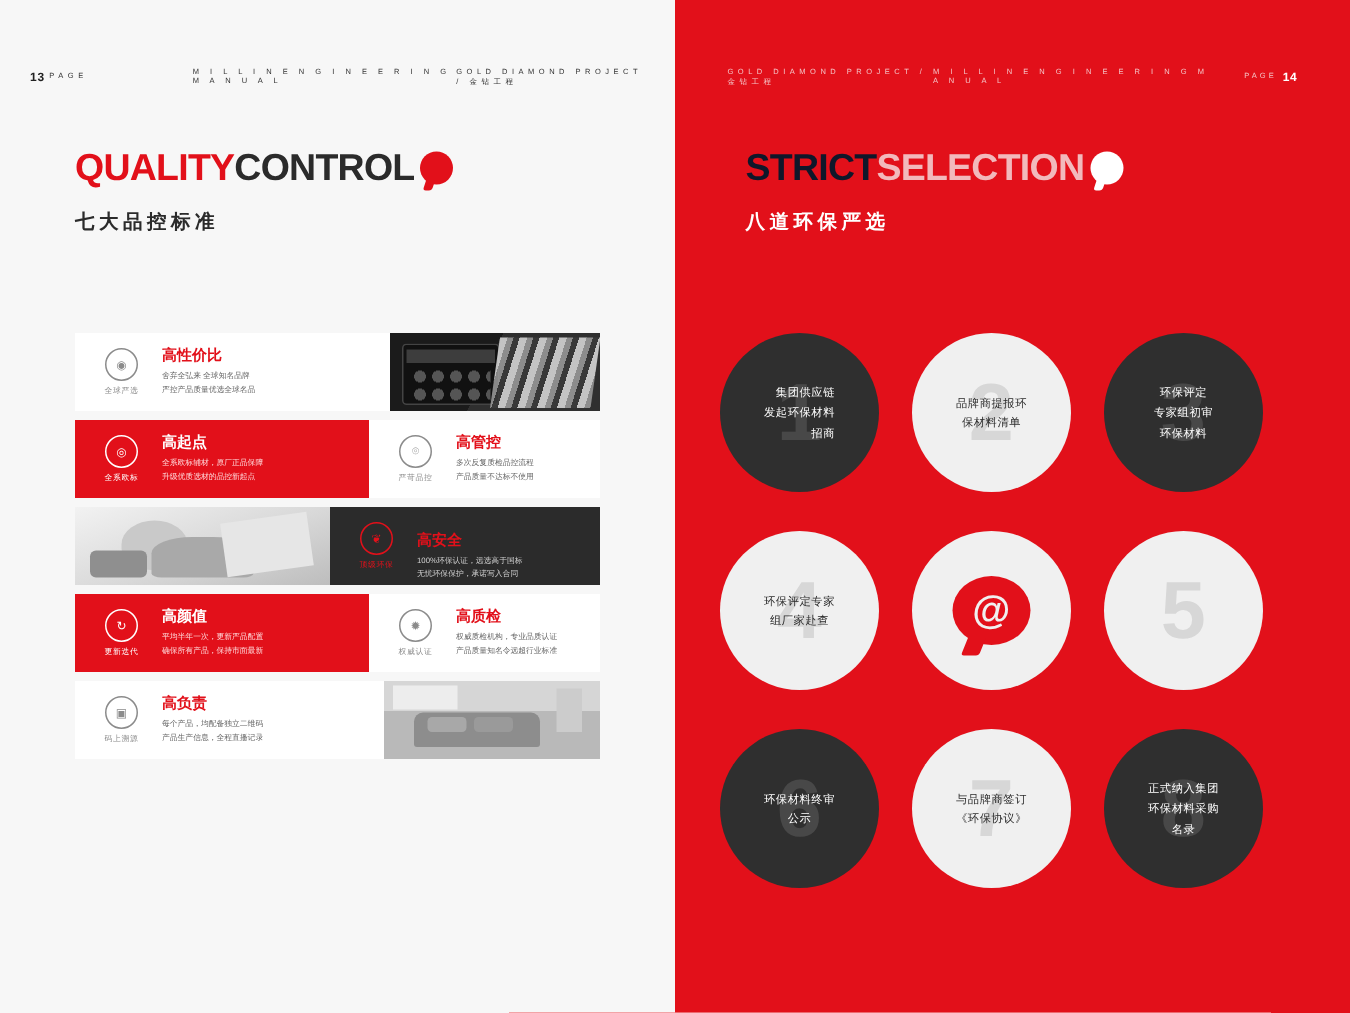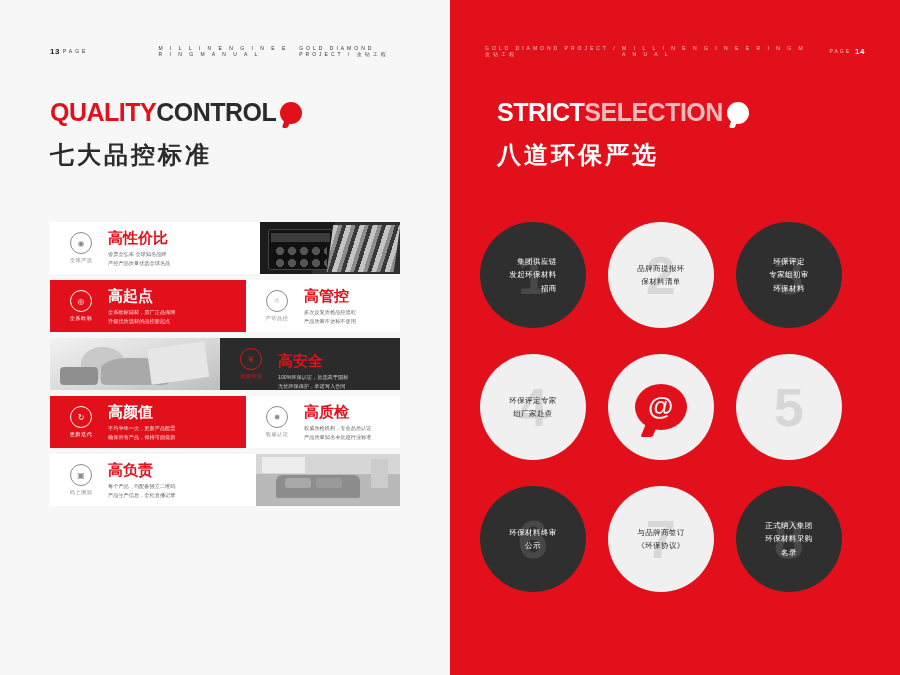--- a/index.html
+++ b/index.html
@@ -14,60 +14,60 @@
   
   .left{position:relative;width:450px;height:675px;background:#f7f7f7;}
   .right{position:relative;width:450px;height:675px;background:#e2101a;}
 
   .hdr{
     position:absolute;top:44px;left:0;right:0;height:14px;
     display:flex;align-items:center;
   }
   .hdr .pg{font-size:8px;font-weight:bold;letter-spacing:.5px;}
   .hdr .mid{font-size:5px;letter-spacing:3px;color:#333;}
-  .left .hdr{padding:0 50px;}
+  .left .hdr{padding:0 20px;}
   .left .hdr .pg{color:#222;}
   .left .hdr .midwrap{flex:1;display:flex;justify-content:space-between;}
   .right .hdr{padding:0 35px;color:#fff;}
   .right .hdr .midwrap{flex:1;display:flex;justify-content:space-between;}
   .right .hdr .mid{color:#f4c3c6;}
   .right .hdr .pg{color:#fff;font-size:8px;}
   .right .hdr .pgsmall{font-size:5px;letter-spacing:2px;color:#f4c3c6;margin-right:4px;}
 
   
   .title-block{position:absolute;left:50px;top:100px;}
   .title-en{font-size:25px;font-weight:bold;letter-spacing:-0.5px;line-height:1;white-space:nowrap;}
   .title-en .a{color:#e2101a;}
   .title-en .b{color:#2b2b2b;}
   .dot{display:inline-block;width:22px;height:22px;border-radius:50%;background:#e2101a;vertical-align:-3px;margin-left:4px;position:relative;}
   .dot:after{content:"";position:absolute;left:3px;bottom:-4px;width:6px;height:7px;background:#e2101a;transform:skewX(-18deg);border-radius:0 0 2px 2px;}
-  .title-cn{margin-top:14px;font-size:24px;font-weight:bold;color:#2b2b2b;letter-spacing:3px;}
+  .title-cn{margin-top:14px;font-size:13px;font-weight:bold;color:#2b2b2b;letter-spacing:3px;}
 
   .right .title-block{left:497px;top:100px;}
-  .right .title-en .a{color:#ffffff;}
+  .right .title-en .a{color:#0f172a;}
   .right .title-en .b{color:#f2b9bc;}
   .right .dot{background:#fff;}
   .right .dot:after{background:#fff;}
   .right .title-cn{color:#fff;}
 
   
   .cards{position:absolute;left:50px;top:222px;width:350px;}
   .row{display:flex;height:52px;margin-bottom:6px;overflow:hidden;}
   .cell{display:flex;align-items:center;box-sizing:border-box;padding:6px 8px;}
   .cell .badge{
     width:46px;min-width:46px;height:40px;display:flex;flex-direction:column;
     align-items:center;justify-content:center;
   }
   .badge .circ{
     width:20px;height:20px;border-radius:50%;border:1px solid currentColor;
     display:flex;align-items:center;justify-content:center;font-size:8px;
   }
   .badge .btxt{font-size:5.2px;letter-spacing:.5px;margin-top:3px;white-space:nowrap;}
   .cell .txt{margin-left:4px;}
-  .cell .t-h{font-size:15px;font-weight:bold;line-height:1.2;}
+  .cell .t-h{font-size:10px;font-weight:bold;line-height:1.2;}
   .cell .t-b{font-size:5.2px;line-height:1.55;margin-top:3px;max-width:175px;}
 
   .white{background:#ffffff;color:#2b2b2b;}
   .white .t-h{color:#e2101a;}
   .white .t-b{color:#666;}
   .white .badge{color:#8b8b8b;}
   .redc{background:#e2101a;color:#fff;}
   .redc .t-h{color:#fff;}
   .redc .t-b{color:#ffd9db;}
   .redc .badge{color:#fff;}

